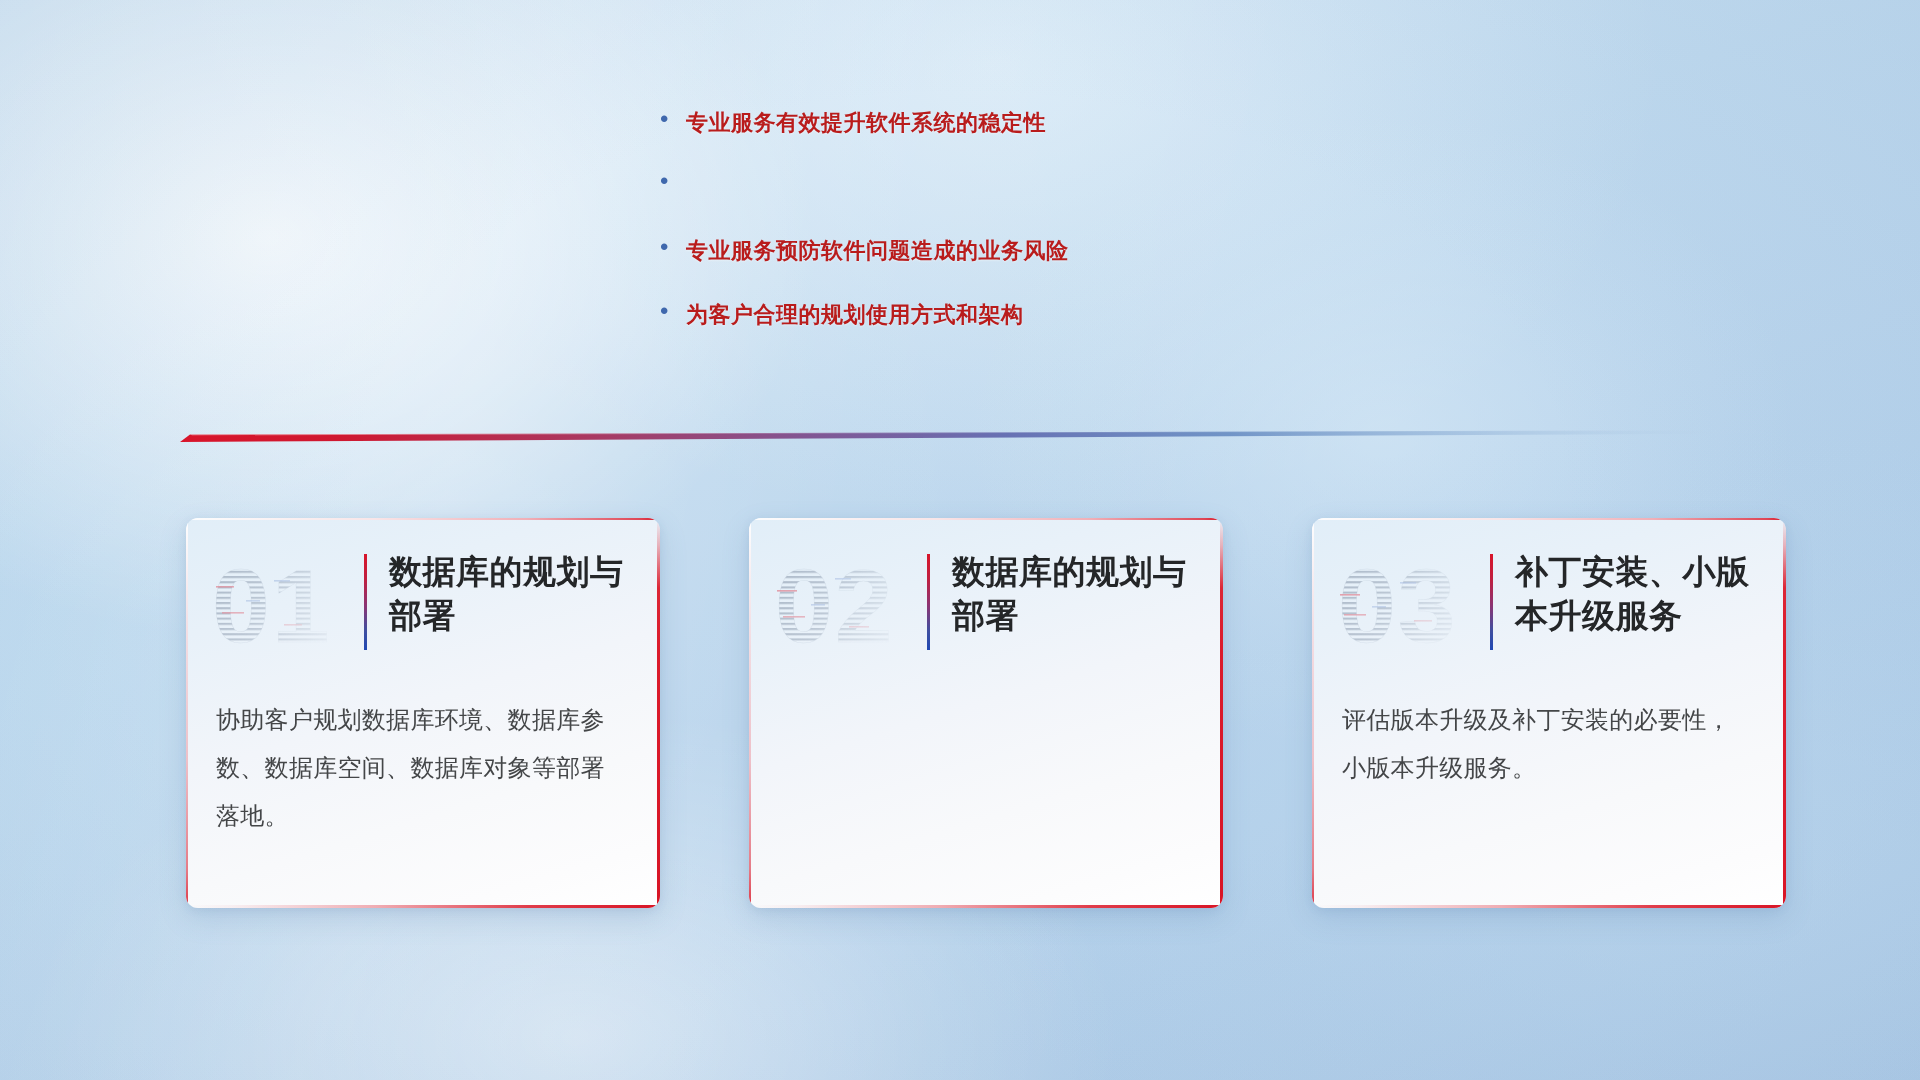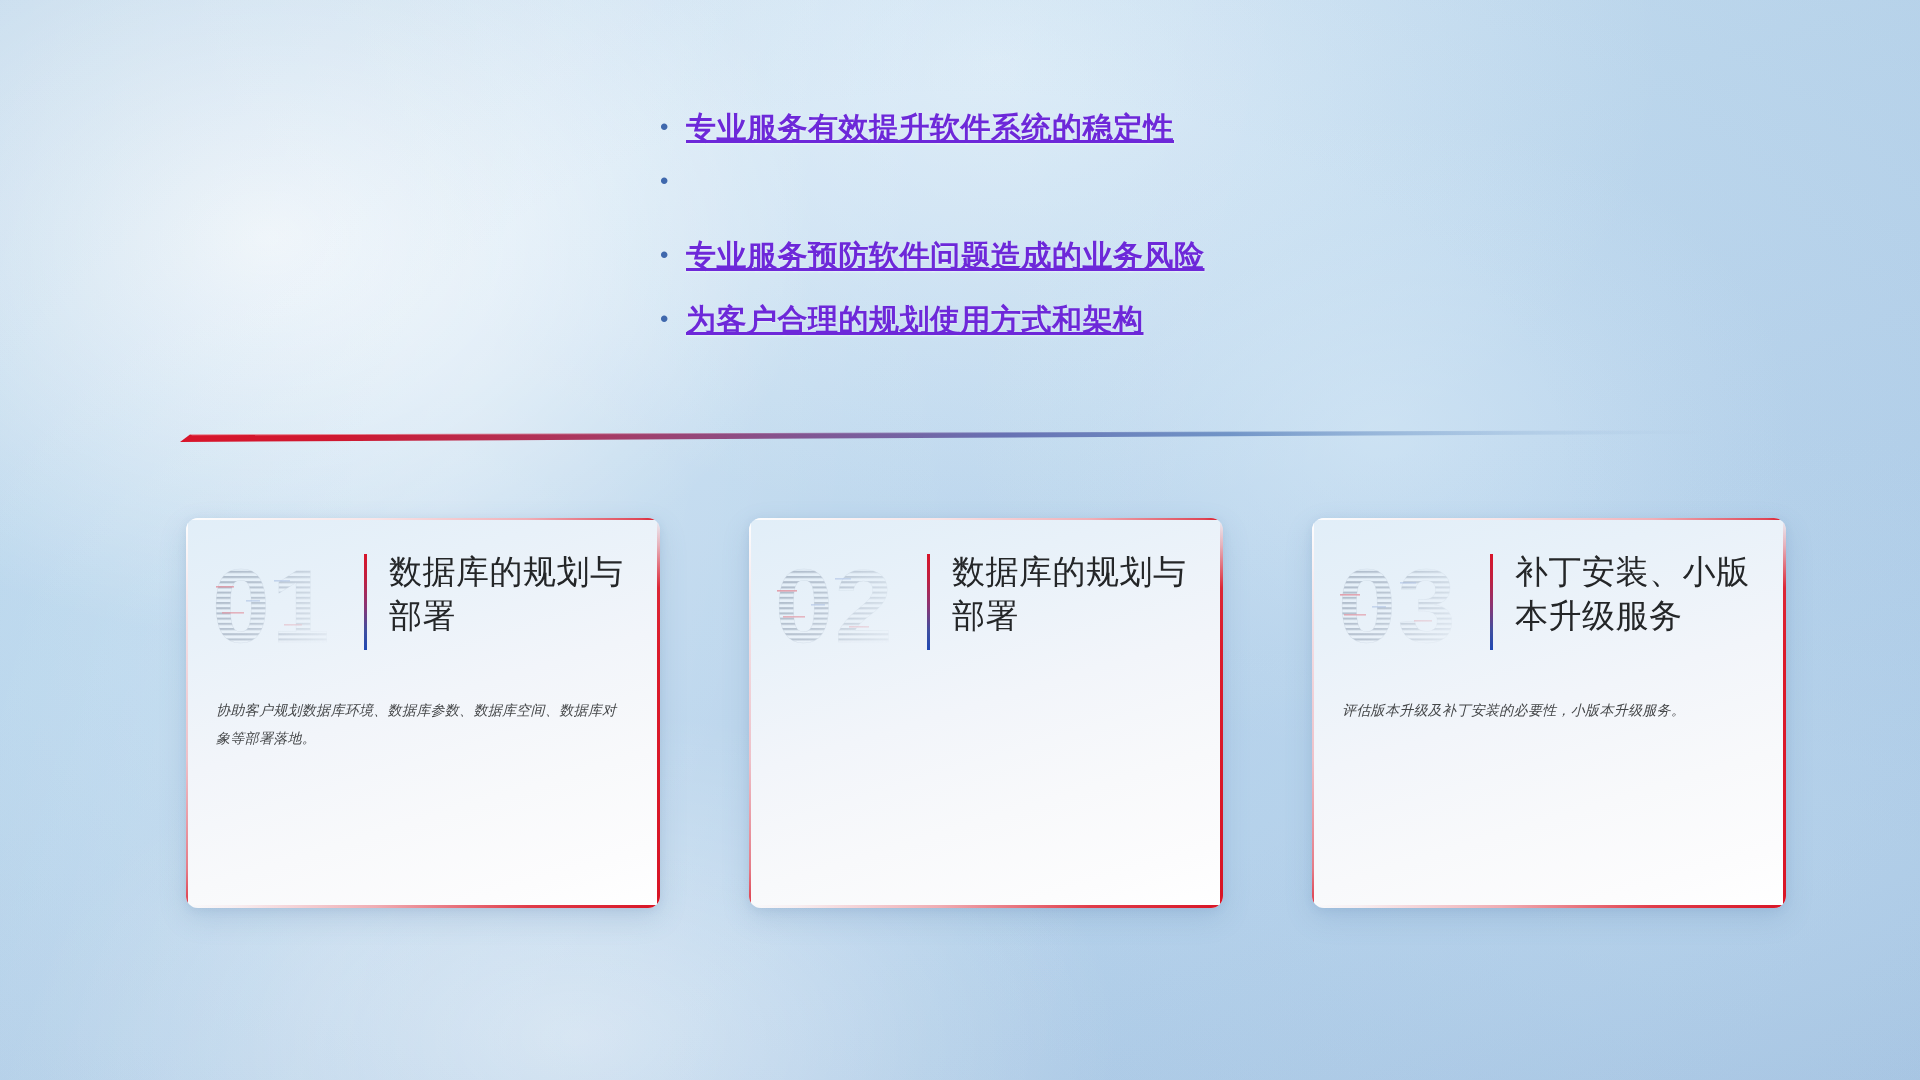--- a/index.html
+++ b/index.html
@@ -81,27 +81,26 @@
   .bullet-dot {
     width:26px;
     flex:0 0 26px;
     color:#3f68ad;
     font-size:24px;
     line-height:1;
     position:relative;
     top:-3px;
   }
   .bullet-text {
-    color:#6d28d9;
-    font-size:30px;
+    color:#b91c1c;
+    font-size:22px;
     font-weight:700;
     letter-spacing:.5px;
     white-space:nowrap;
     text-shadow:0 1px 2px rgba(255,255,255,.45);
-    text-decoration:underline;
   }
 
   
   #divider {
     position:absolute;
     left:180px; top:425px;
     width:1590px; height:18px;
   }
   #divider svg { display:block; width:100%; height:100%; }
 
@@ -210,34 +209,33 @@
     width:3px;
     flex:0 0 3px;
     height:96px;
     margin:8px 22px 0 4px;
     background:linear-gradient(to bottom,#d8142a 0%,#c02040 26%,#8b3473 54%,#3f4fa0 80%,#1f48b4 100%);
   }
   .card-title {
     flex:1 1 auto;
     color:#242628;
     font-size:33px;
-    font-weight:400;
+    font-weight:700;
     line-height:1.32;
     letter-spacing:.5px;
     padding-top:4px;
   }
 
   
   .card-body {
     padding:28px 34px 0 30px;
     color:#444648;
-    font-size:14px;
+    font-size:24px;
     line-height:2.0;
     letter-spacing:.3px;
-    font-style:italic;
   }
 </style>
 </head>
 <body>
 
 <div id="slide">
 
   <div class="bg-layer bg-base"></div>
   <div class="bg-layer bg-bloom-3"></div>
   <div class="bg-layer bg-bloom-1"></div>

